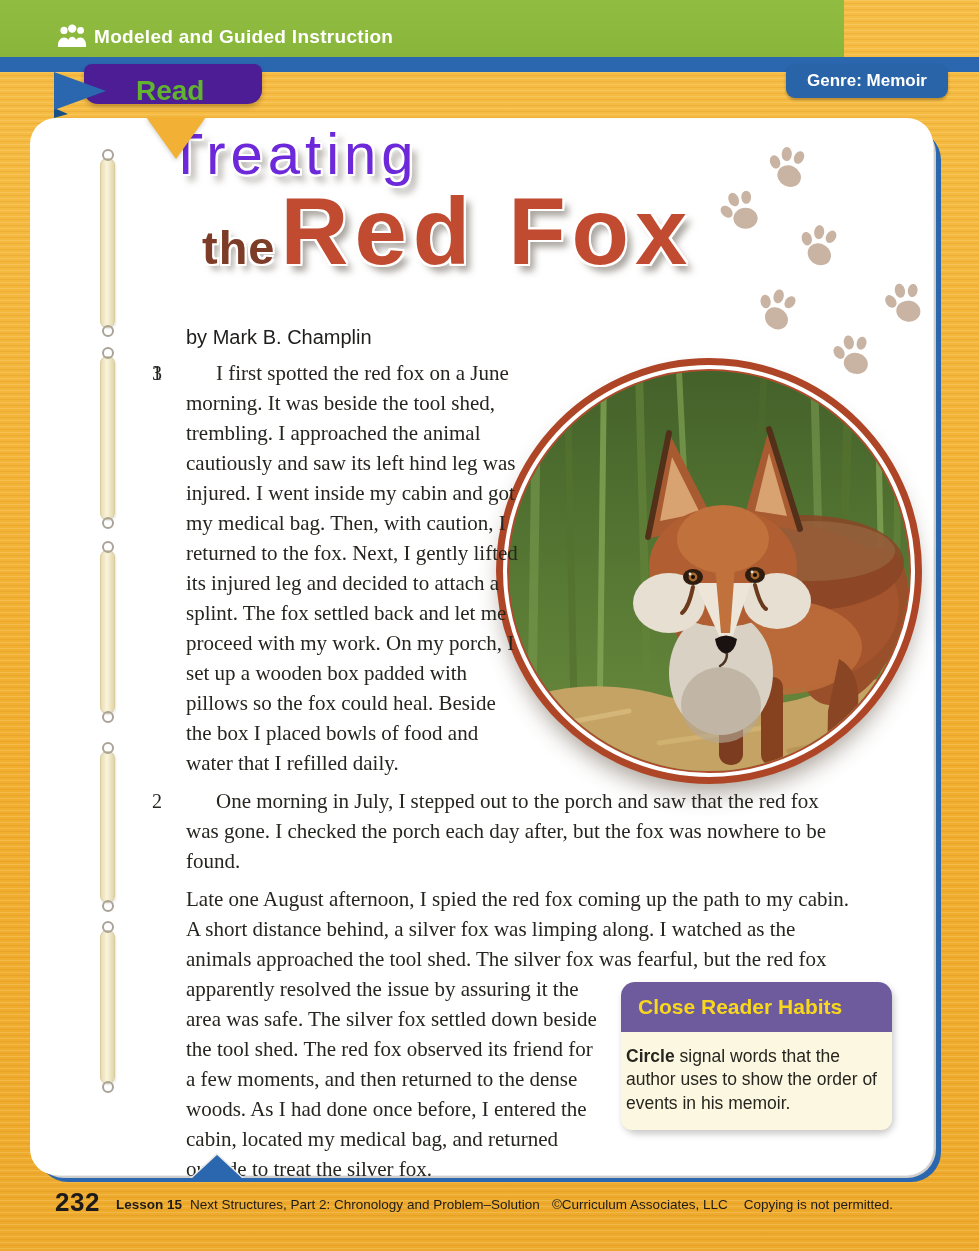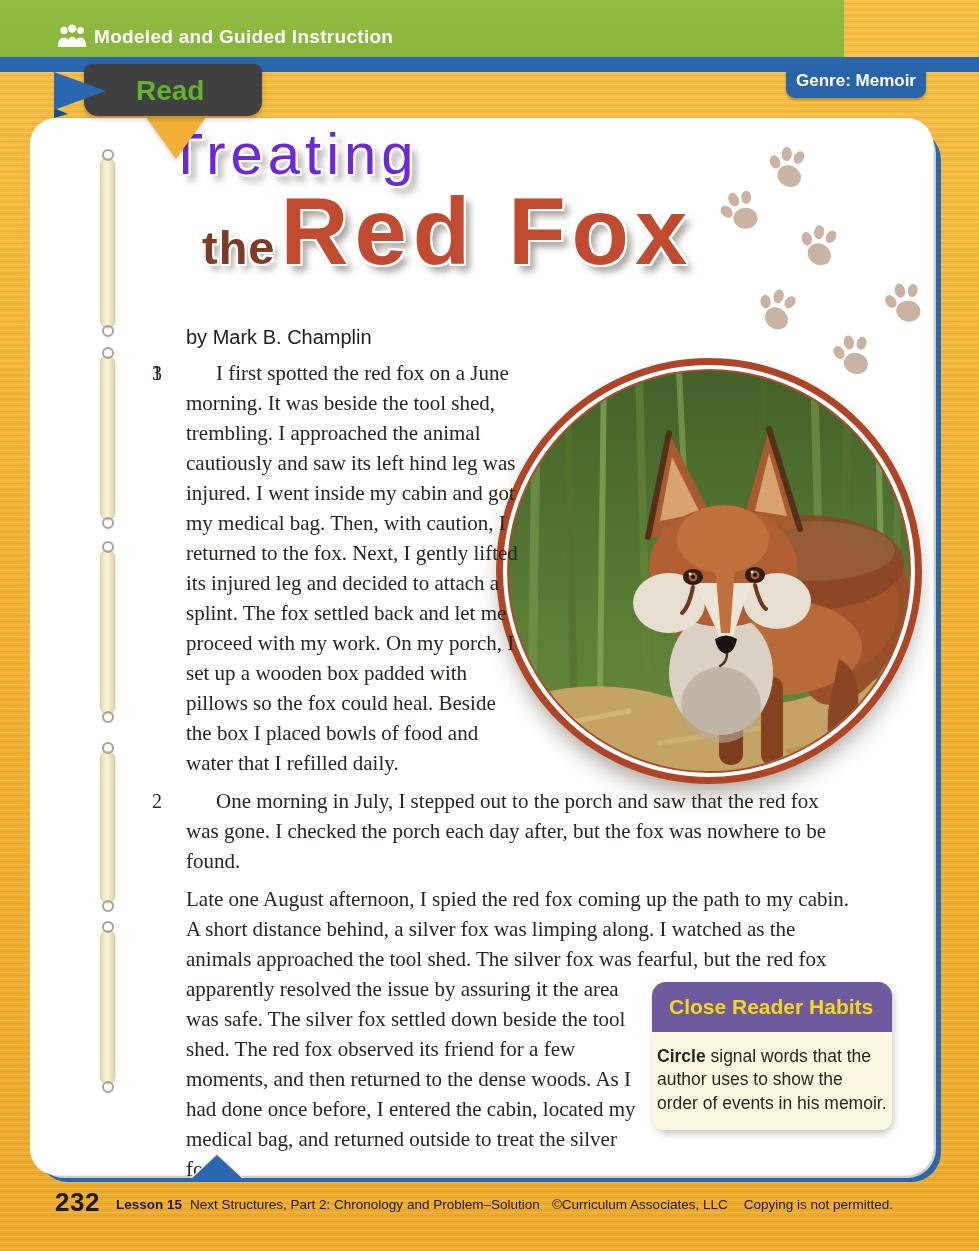--- a/index.html
+++ b/index.html
@@ -13,27 +13,27 @@
       linear-gradient(#f6bd45,#f1ae2f 60%,#eeaa2c);
   }
   
   .green-band{position:absolute;left:0;top:0;width:844px;height:57px;
     background:linear-gradient(#90bc42,#88b63a);z-index:4;}
   .band-title{position:absolute;left:94px;top:26px;color:#fff;font-weight:bold;
     font-size:19px;letter-spacing:.3px;}
   .band-icon{position:absolute;left:56px;top:23px;width:32px;height:26px;fill:#fff;}
   .blue-stripe{position:absolute;left:0;top:57px;width:979px;height:15px;background:#2a67ae;z-index:4;}
 
-  .read-tab{position:absolute;left:84px;top:64px;width:178px;height:52px;background:#404040;
+  .read-tab{position:absolute;left:84px;top:64px;width:178px;height:40px;background:#4c1d95;
     border-radius:8px 8px 14px 14px;box-shadow:0 3px 5px rgba(0,0,0,.22);z-index:6;}
   .read-label{position:absolute;left:52px;top:11px;color:#62b32e;font-weight:bold;font-size:28px;}
   .read-flag{position:absolute;left:-32px;top:6px;width:64px;height:50px;z-index:7;}
   .genre-badge{position:absolute;left:786px;top:64px;min-width:138px;height:34px;background:#2a64a8;
     border-radius:9px;z-index:6;box-shadow:0 2px 3px rgba(0,0,0,.25);
-    color:#fff;font-weight:bold;font-size:17px;text-align:center;line-height:33px;padding:0 10px;box-sizing:border-box;}
+    color:#fff;font-weight:bold;font-size:17px;text-align:center;line-height:33px;padding:0 21px;box-sizing:border-box;}
   .yellow-chevron{position:absolute;left:146px;top:117px;width:0;height:0;z-index:5;
     border-left:30px solid transparent;border-right:30px solid transparent;border-top:42px solid #f2b034;
     filter:drop-shadow(0 2px 2px rgba(0,0,0,.18));}
 
   
   .layer-blue{position:absolute;left:38px;top:130px;width:903px;height:1052px;background:#2a67ae;border-radius:30px;}
   .layer-gray2{position:absolute;left:35px;top:124px;width:901px;height:1054px;background:#cfcecc;border-radius:29px;}
   .layer-gray1{position:absolute;left:32px;top:121px;width:902px;height:1055px;background:#ececea;border-radius:28px;}
   .card{position:absolute;left:30px;top:118px;width:903px;height:1057px;background:#fff;border-radius:26px;z-index:3;}
   .blue-chevron-up{position:absolute;left:190px;top:1155px;width:0;height:0;z-index:7;
@@ -73,21 +73,21 @@
     border:7px solid #ae4526;background:#fff;padding:4px;box-sizing:content-box;
     box-shadow:0 14px 22px -5px rgba(75,58,40,.45);}
   .fox-inner{width:100%;height:100%;border-radius:50%;border:2px solid #b14a2c;overflow:hidden;box-sizing:border-box;background:#5a7b36;}
   .fox-inner svg{display:block;width:100%;height:100%;}
 
   
   .paw{position:absolute;width:44px;height:44px;fill:#c9b3a2;z-index:2;}
 
   
   .crh-push{float:right;width:1px;height:98px;}
-  .crh-box{float:right;clear:right;width:240px;margin:0 -36px 10px 16px;text-indent:0;
+  .crh-box{float:right;clear:right;width:271px;margin:0 -36px 10px 16px;text-indent:0;
     font-family:"Liberation Sans",sans-serif;border-radius:14px;box-shadow:2px 4px 7px rgba(0,0,0,.22);}
   .crh-box *{text-indent:0;}
   .crh-head{background:#6e5b9e;color:#f8d71c;font-weight:bold;font-size:21px;
     padding:10px 0 10px 17px;border-radius:14px 14px 0 0;}
   .crh-body{background:#fbf7e0;border-radius:0 0 11px 11px;padding:13px 5px 15px;
     font-size:17.5px;line-height:1.33;color:#27251f;}
 
   
   .footer{position:absolute;left:0;top:1186px;width:979px;height:45px;color:#1c1b1a;}
   .f-page{position:absolute;left:55px;top:1px;font-weight:bold;font-size:26px;letter-spacing:.5px;}

